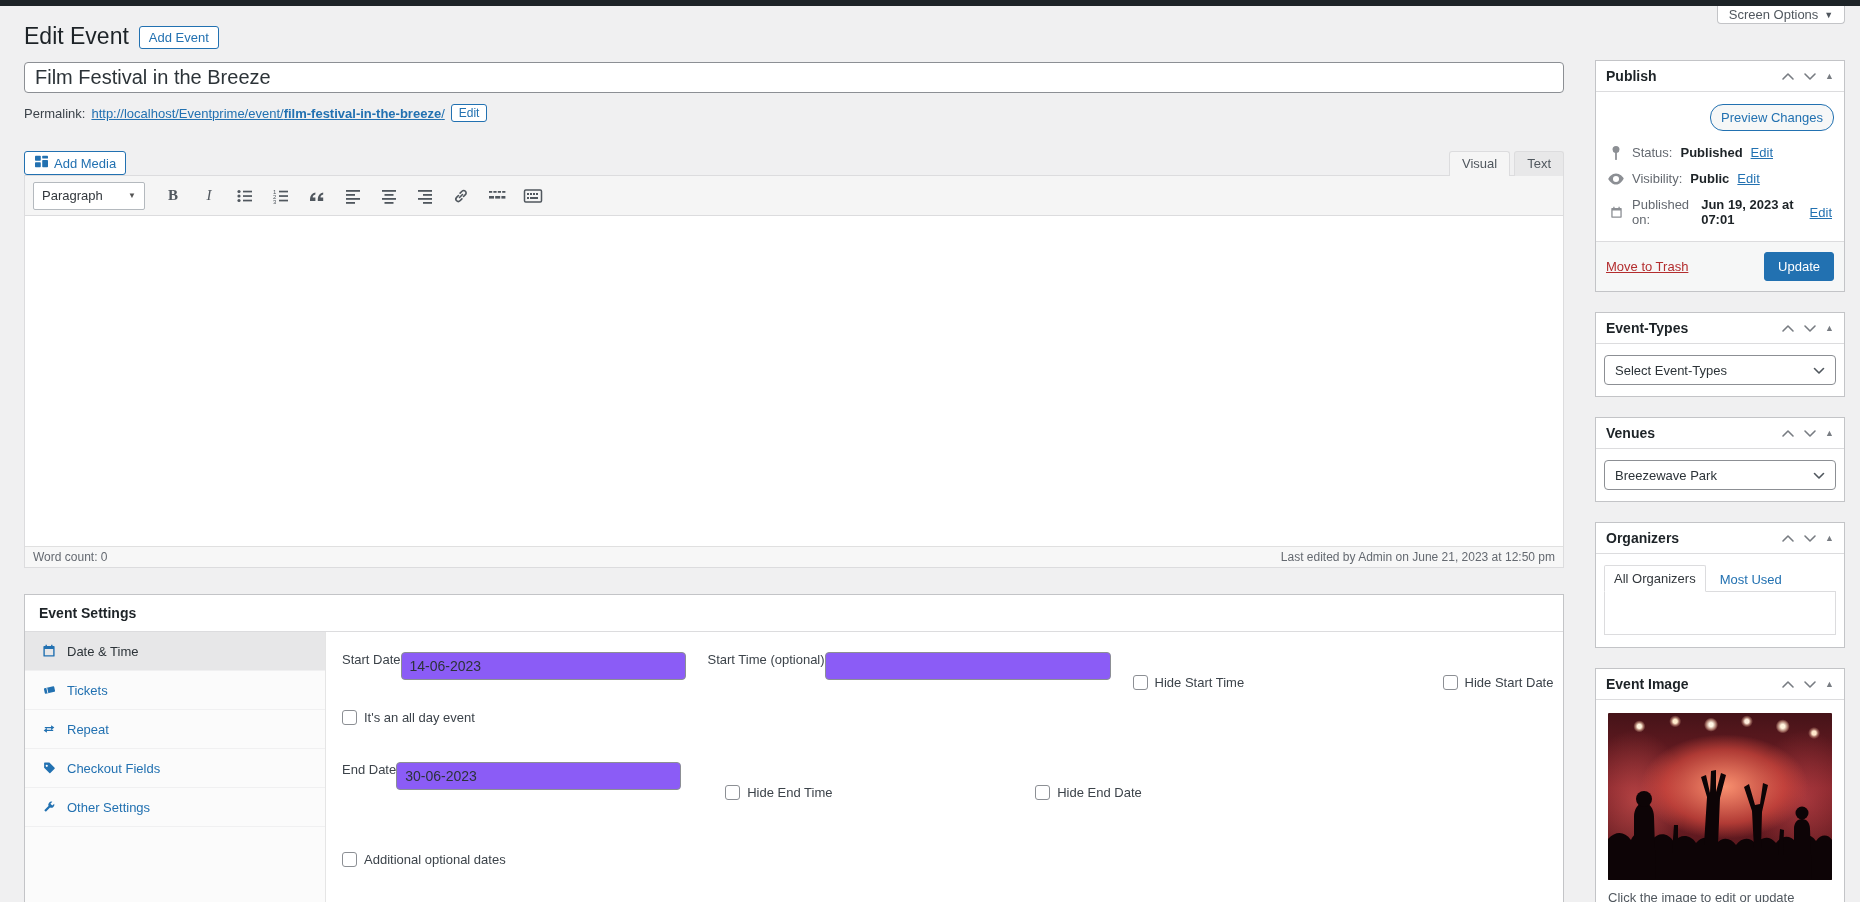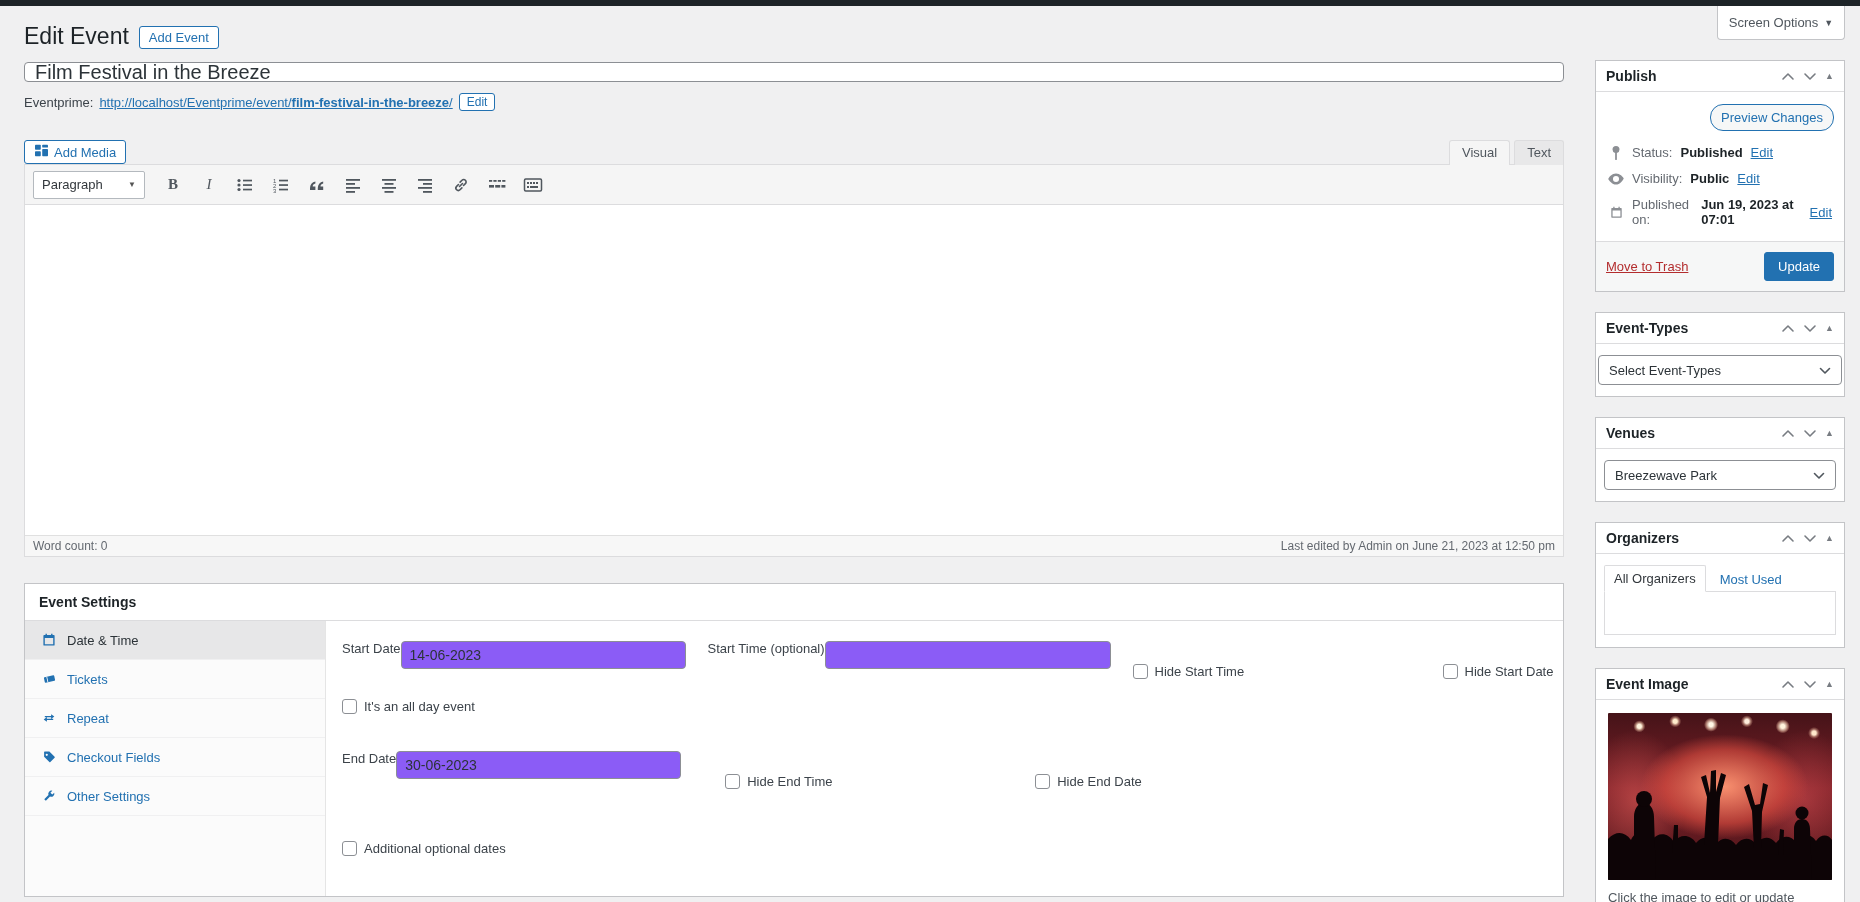--- a/index.html
+++ b/index.html
@@ -9,40 +9,40 @@
     background: #f0f0f1;
     color: #3c434a;
     font-size: 13px;
     overflow: hidden;
   }
   #stage { position: relative; width: 1860px; height: 902px; overflow: hidden; }
 
   .topbar { position:absolute; top:0; left:0; width:1860px; height:6px; background:#1d2327; }
 
   .screen-options {
-    position:absolute; top:6px; left:1717px; width:128px; height:34px;
+    position:absolute; top:6px; left:1717px; width:128px; height:18px;
     background:#fff; border:1px solid #c3c4c7; border-top:none;
     border-radius:0 0 4px 4px; color:#50575e; font-size:13px;
     display:flex; align-items:center; justify-content:center; gap:6px; cursor:pointer;
   }
   .screen-options .tri { font-size:9px; color:#50575e; }
 
   .main-col { position:absolute; left:24px; top:6px; width:1540px; }
 
   .page-head { display:flex; align-items:center; gap:10px; margin-top:15px; height:32px; }
   h1.page-title { font-size:23px; font-weight:400; color:#1d2327; line-height:1.2; }
   .btn-secondary {
     display:inline-flex; align-items:center; gap:5px;
     background:#fff; border:1px solid #2271b1; color:#2271b1;
     border-radius:3px; font-size:13px; padding:3px 9px; cursor:pointer; white-space:nowrap;
   }
   .btn-small { font-size:12px; padding:1px 7px; }
 
   .title-input {
-    margin-top:9px; width:1540px; height:20px; background:#fff;
+    margin-top:9px; width:1540px; height:31px; background:#fff;
     border:1px solid #8c8f94; border-radius:4px; padding:3px 10px;
     font-size:20px; color:#2c3338; font-family:"Liberation Sans",sans-serif;
   }
 
   .permalink-row { margin-top:11px; display:flex; align-items:center; gap:6px; font-size:13px; color:#3c434a; }
   .permalink-row a { color:#2271b1; text-decoration:underline; }
   .permalink-row a b { font-weight:bold; }
 
   .media-row { margin-top:28px; display:flex; align-items:flex-end; justify-content:space-between; }
   .editor-tabs { display:flex; gap:4px; }
@@ -181,21 +181,21 @@
   <div class="main-col">
 
     <div class="page-head">
       <h1 class="page-title">Edit Event</h1>
       <button class="btn-secondary">Add Event</button>
     </div>
 
     <input class="title-input" type="text" value="Film Festival in the Breeze" style="">
 
     <div class="permalink-row">
-      <span>Eventprime:</span>
+      <span>Permalink:</span>
       <a href="#"><span>http://localhost/Eventprime/event/</span><b>film-festival-in-the-breeze</b><span>/</span></a>
       <button class="btn-secondary btn-small">Edit</button>
     </div>
 
     <div class="media-row">
       <button class="btn-secondary">
         <span>
           <svg width="15" height="13" viewBox="0 0 20 18">
               <g fill="#2271b1">
                 <rect x="1" y="1" width="8" height="7" rx="1"></rect>
@@ -481,21 +481,21 @@
               </svg>
             </span>
           <span class="h-btn">
               <svg width="14" height="9" viewBox="0 0 14 9" class="icon-stroke" stroke-width="2">
                 <path d="M2 2l5 5 5-5"></path>
               </svg>
             </span>
           <span class="toggle-tri">▲</span>
         </span>
       </div>
-      <div class="panel-body" style="padding:11px 2px;">
+      <div class="panel-body" style="padding:11px 8px;">
         <div class="select-box">
           <span>Select Event-Types</span>
           <span class="chev"><svg width="12" height="8" viewBox="0 0 12 8" class="icon-stroke" stroke-width="1.8">
                 <path d="M1.5 1.5L6 6l4.5-4.5"></path>
               </svg></span>
         </div>
       </div>
     </div>
 
     <div class="panel">

